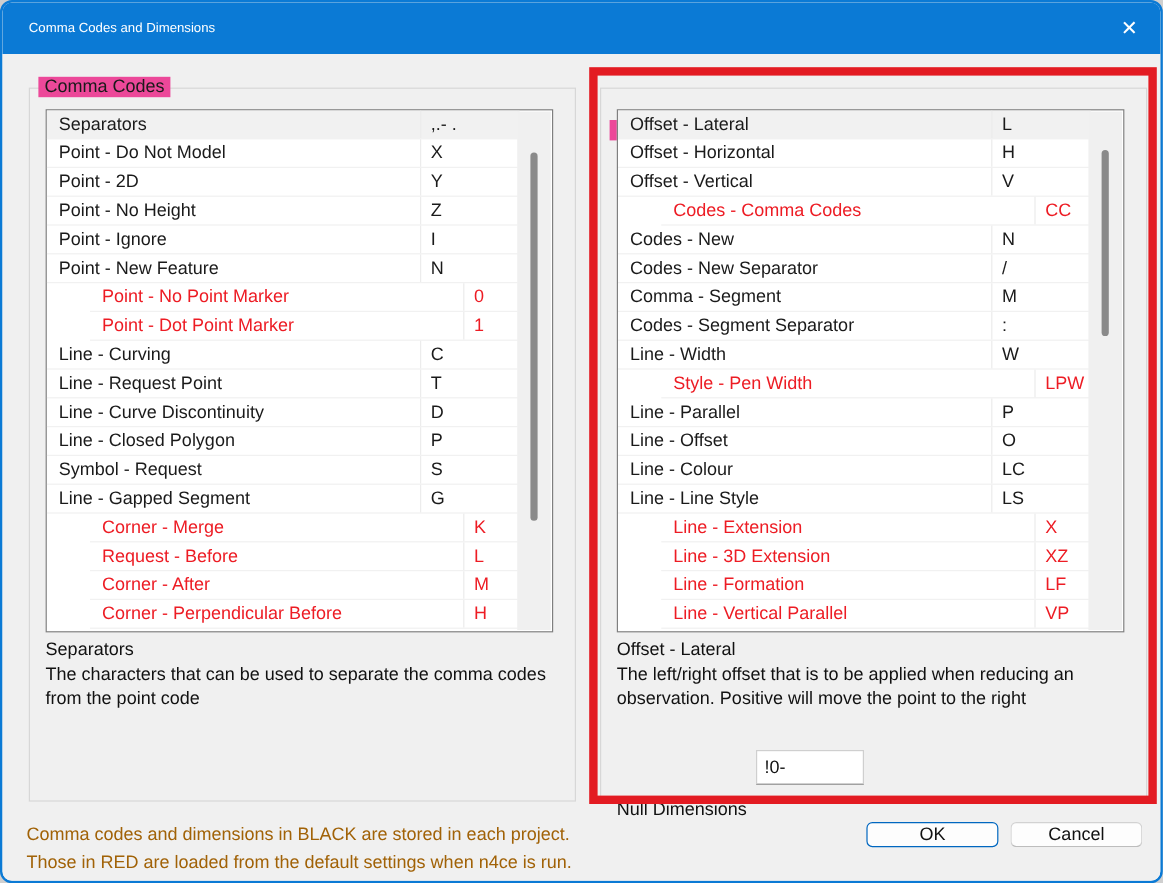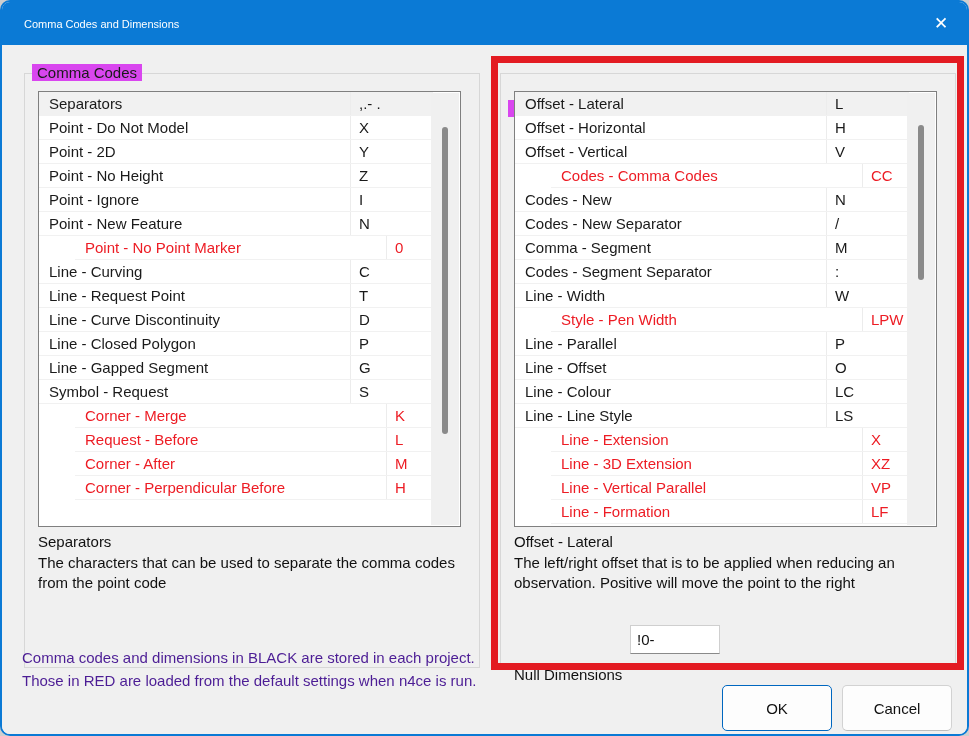--- a/index.html
+++ b/index.html
@@ -14,21 +14,21 @@
   }
   .titlebar .title{ padding-left:22px; font-size:11px; }
   .close-btn{
     margin-left:auto; width:52px; height:43px; display:flex; align-items:center; justify-content:center;
     font-size:17px; color:#fff; cursor:pointer;
   }
   .body{ position:absolute; left:0; top:43px; right:0; bottom:0; background:#f0f0f0; }
 
   .groupbox{ position:absolute; border:1px solid #d7d7d7; }
   .groupbox-label{
-    position:absolute; font-size:15px; color:#1a1a1a; background:#d946ef; padding:0 5px; white-space:nowrap;
+    position:absolute; font-size:15px; color:#1a1a1a; background:#ec4899; padding:0 5px; white-space:nowrap;
   }
 
   .listbox{
     position:absolute; width:423px; height:436px; background:#fff; border:1px solid #7f7f7f; overflow:hidden;
   }
   .rows{ position:absolute; left:0; top:0; width:394px; }
   .list-row{ display:flex; height:24px; align-items:center; border-bottom:1px solid #f1f1f1; font-size:15px; color:#1a1a1a; cursor:default; }
   .list-row .cell-label{ width:311px; padding-left:10px; overflow:hidden; white-space:nowrap; }
   .list-row .cell-code{ flex:1; align-self:stretch; display:flex; align-items:center; border-left:1px solid #ececec; padding-left:8px; white-space:nowrap; }
   .list-row.red{ color:#ed1c24;margin-left:36px; }
@@ -48,24 +48,24 @@
   }
 
   .null-dim-label{ position:absolute; left:512px; top:616px; font-size:15px; color:#111; line-height:28px; }
   .null-dim-input{
     position:absolute; left:628px; top:580px; width:90px; height:29px;
     border:1px solid #cfcfcf; border-bottom:1px solid #8a8a8a; background:#fff;
     font-family:"Liberation Sans","DejaVu Sans",sans-serif; font-size:15px; color:#111; padding:0 6px;
     outline:none;
   }
 
-  .footer-note{ position:absolute; left:20px; top:602px; font-size:15px; color:#4c1d95; line-height:22.5px; }
+  .footer-note{ position:absolute; left:20px; top:640px; font-size:15px; color:#a16207; line-height:22.5px; }
 
   .btn{
-    position:absolute; top:640px; width:110px; height:46px; background:#fdfdfd;
+    position:absolute; top:640px; width:110px; height:21px; background:#fdfdfd;
     border-radius:5px; font-size:15px; color:#111; display:flex; align-items:center; justify-content:center;
     cursor:pointer;
   }
   .btn-ok{ left:720px; border:1px solid #0067c0; }
   .btn-cancel{ left:840px; border:1px solid #d2d2d2; border-bottom-color:#bdbdbd; }
 </style>
 </head>
 <body>
 
 <div class="dialog">
@@ -113,20 +113,24 @@
           <div class="list-row">
             <span class="cell-label">Point - New Feature</span>
             <span class="cell-code">N</span>
           </div>
 
           <div class="list-row red">
             <span class="cell-label">Point - No Point Marker</span>
             <span class="cell-code">0</span>
           </div>
 
+          <div class="list-row red">
+            <span class="cell-label">Point - Dot Point Marker</span>
+            <span class="cell-code">1</span>
+          </div>
 
           <div class="list-row">
             <span class="cell-label">Line - Curving</span>
             <span class="cell-code">C</span>
           </div>
 
           <div class="list-row">
             <span class="cell-label">Line - Request Point</span>
             <span class="cell-code">T</span>
           </div>
@@ -135,27 +139,27 @@
             <span class="cell-label">Line - Curve Discontinuity</span>
             <span class="cell-code">D</span>
           </div>
 
           <div class="list-row">
             <span class="cell-label">Line - Closed Polygon</span>
             <span class="cell-code">P</span>
           </div>
 
           <div class="list-row">
+            <span class="cell-label">Symbol - Request</span>
+            <span class="cell-code">S</span>
+          </div>
+
+          <div class="list-row">
             <span class="cell-label">Line - Gapped Segment</span>
             <span class="cell-code">G</span>
-          </div>
-
-          <div class="list-row">
-            <span class="cell-label">Symbol - Request</span>
-            <span class="cell-code">S</span>
           </div>
 
           <div class="list-row red">
             <span class="cell-label">Corner - Merge</span>
             <span class="cell-code">K</span>
           </div>
 
           <div class="list-row red">
             <span class="cell-label">Request - Before</span>
             <span class="cell-code">L</span>
@@ -261,27 +265,27 @@
             <span class="cell-label">Line - Extension</span>
             <span class="cell-code">X</span>
           </div>
 
           <div class="list-row red">
             <span class="cell-label">Line - 3D Extension</span>
             <span class="cell-code">XZ</span>
           </div>
 
           <div class="list-row red">
+            <span class="cell-label">Line - Formation</span>
+            <span class="cell-code">LF</span>
+          </div>
+
+          <div class="list-row red">
             <span class="cell-label">Line - Vertical Parallel</span>
             <span class="cell-code">VP</span>
-          </div>
-
-          <div class="list-row red">
-            <span class="cell-label">Line - Formation</span>
-            <span class="cell-code">LF</span>
           </div>
         </div>
       <div class="scrollbar">
         <div class="scroll-thumb thumb-right"></div>
       </div>
     </div>
 
     <div class="desc" style="left:512px; top:487px;">
       <div class="desc-title">Offset - Lateral</div>
       <div class="desc-body">The left/right offset that is to be applied when reducing an observation. Positive will move the point to the right</div>

